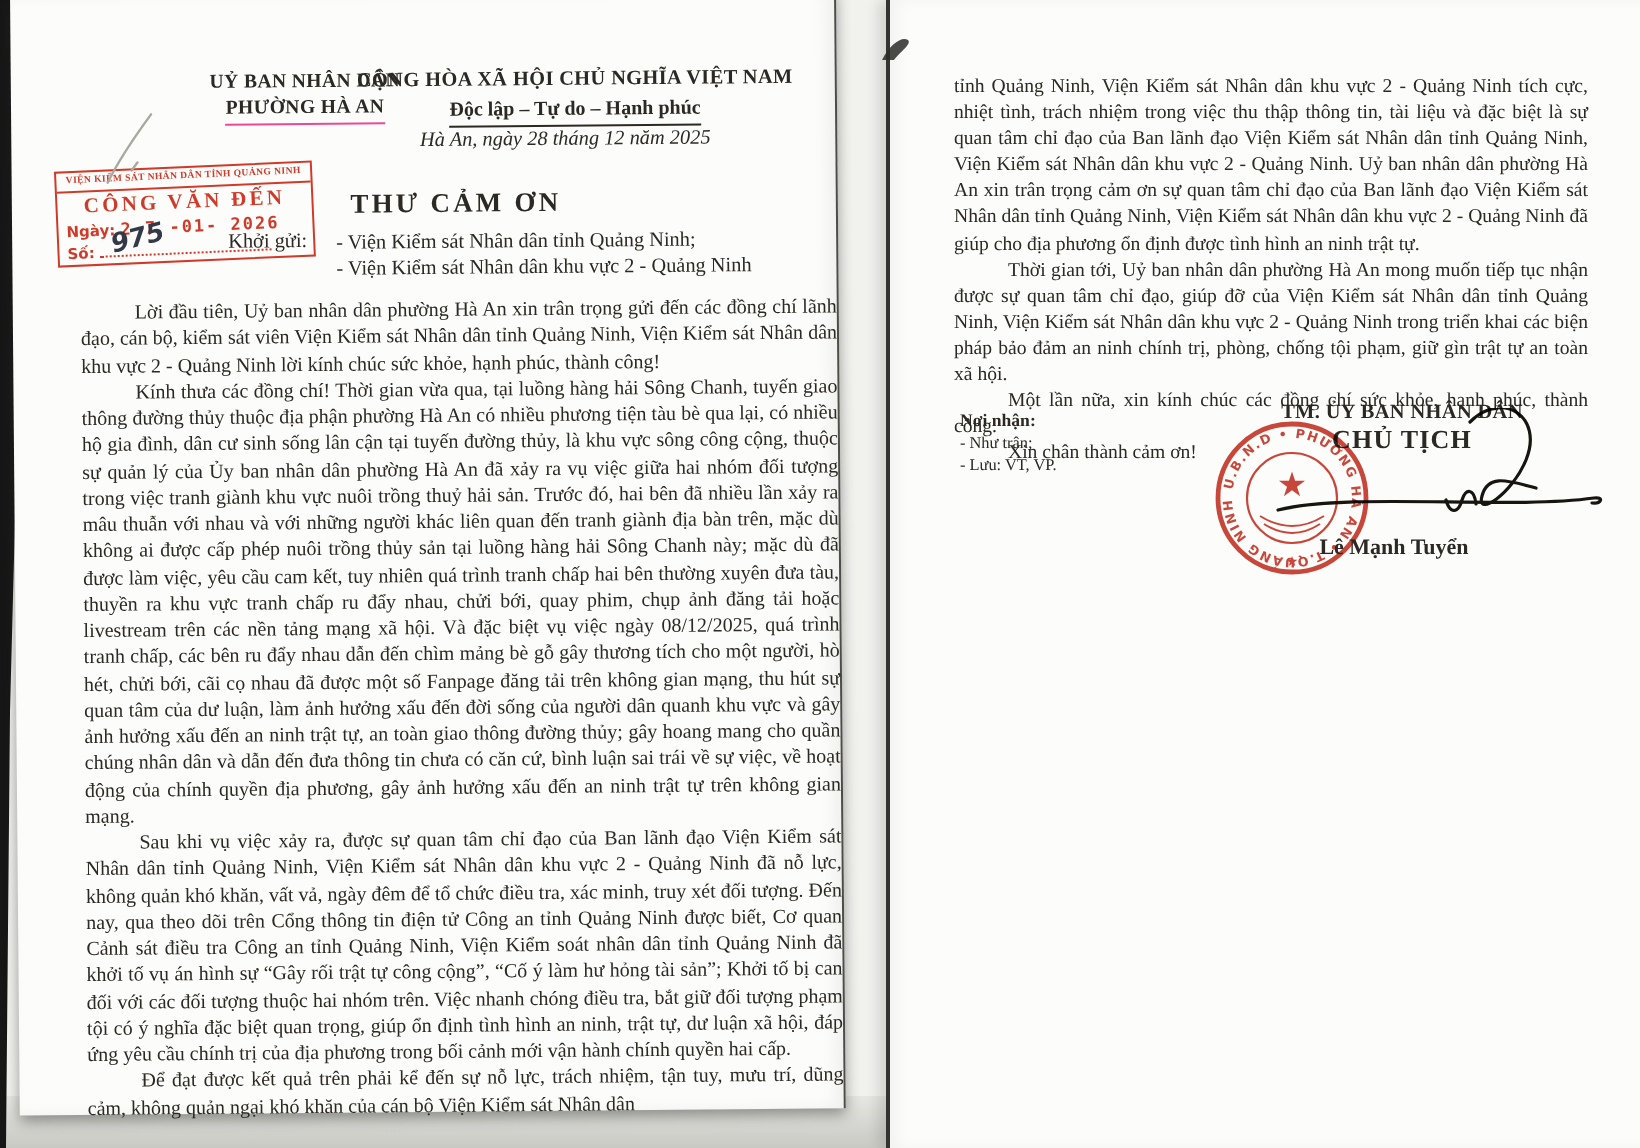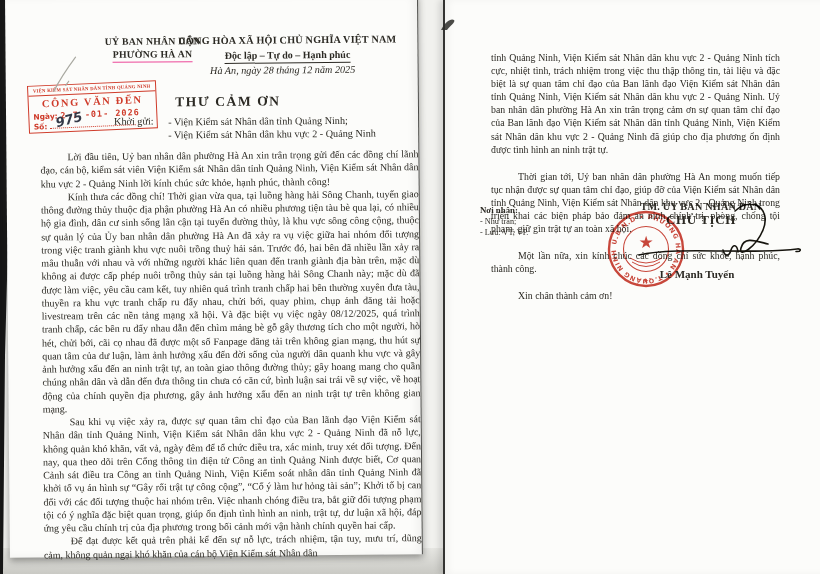--- a/index.html
+++ b/index.html
@@ -69,21 +69,21 @@
   .kinhgui{position:absolute;left:108px;top:119px;display:flex;font-size:10.2px;}
   .kinhgui .lbl{width:54px;}
   .kinhgui .recips div{line-height:13.2px;}
 
   
   .body-left{position:absolute;left:34px;top:153px;width:378px;
     font-size:10px;line-height:13.25px;text-align:justify;}
   .body-left p{margin:0;text-indent:27px;}
   .body-right{position:absolute;left:32px;top:37px;width:317px;
     font-size:9.8px;line-height:13.1px;text-align:justify;}
-  .body-right p{margin:14px;text-indent:27px;}
+  .body-right p{margin:0;text-indent:27px;}
   .body-right p.cont{text-indent:0;}
 
   
   .noinhan{position:absolute;left:35px;top:205px;font-size:8.2px;line-height:11px;}
   .noinhan .lbl{font-weight:bold;font-size:8.8px;}
   .sigblock{position:absolute;left:152px;top:201px;width:208px;text-align:center;
     font-weight:bold;line-height:12.5px;}
   .sigblock .org{font-size:10.2px;letter-spacing:.2px;}
   .sigblock .role{font-size:13px;letter-spacing:.6px;}
   .signer{position:absolute;left:172px;top:268px;width:160px;text-align:center;

